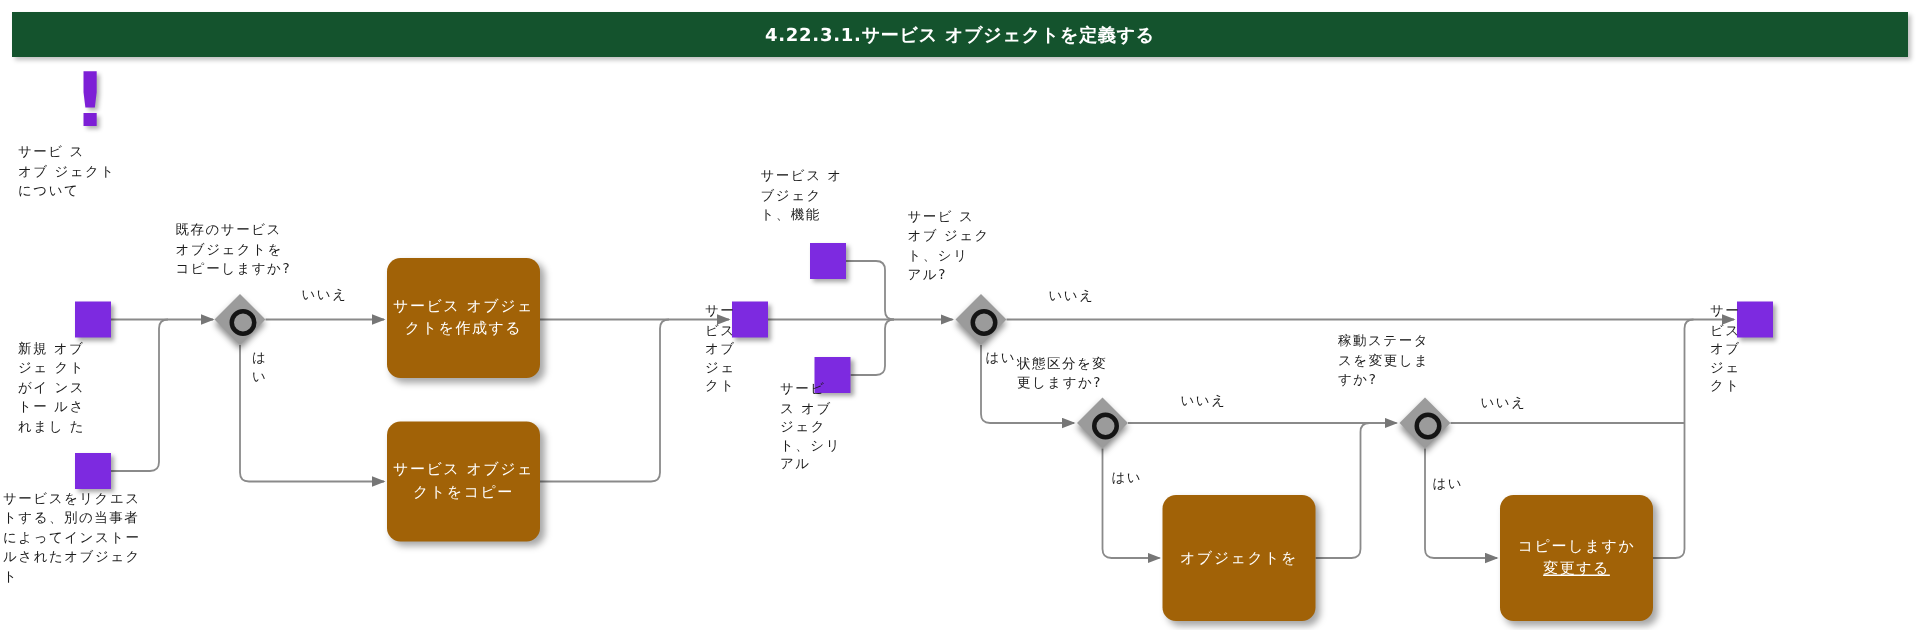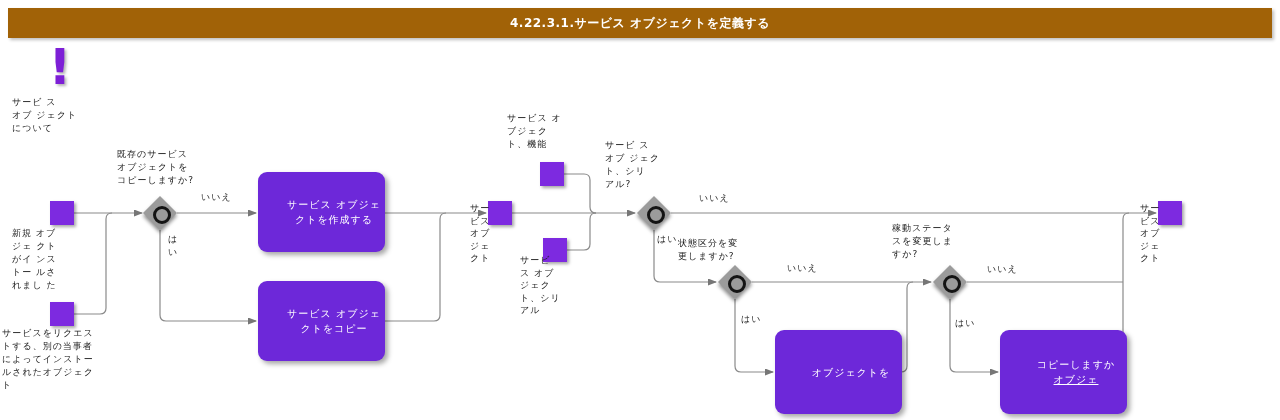--- a/index.html
+++ b/index.html
@@ -1,29 +1,29 @@
 <!DOCTYPE html>
 <html><head>
 <meta charset="utf-8">
 <style>
   html,body{margin:0;padding:0;background:#ffffff;}
   .canvas{position:relative;width:1280px;height:420px;background:#ffffff;overflow:hidden;
           font-family:"DejaVu Sans","Liberation Sans",sans-serif;}
   .wires{position:absolute;left:0;top:0;z-index:1;}
-  .hdr{position:absolute;left:8px;top:8px;width:1264px;height:30px;background:#a16207;color:#ffffff;
+  .hdr{position:absolute;left:8px;top:8px;width:1264px;height:30px;background:#14532d;color:#ffffff;
        display:flex;align-items:center;justify-content:center;font-size:12px;font-weight:bold;
        letter-spacing:.5px;box-shadow:2px 2px 3px rgba(0,0,0,.25);z-index:2;}
   .sq{position:absolute;width:24px;height:24px;background:#7D2AE0;
       box-shadow:2px 2px 3px rgba(0,0,0,.35);z-index:2;}
   .lbl{position:absolute;font-size:9px;line-height:13px;color:#1c1c1c;text-align:left;
        white-space:pre-line;letter-spacing:1px;z-index:3;}
-  .task{position:absolute;background:#6d28d9;border-radius:9px;color:#ffffff;display:flex;
+  .task{position:absolute;background:#a16207;border-radius:9px;color:#ffffff;display:flex;
         flex-direction:column;align-items:center;justify-content:center;text-align:center;
         font-size:10px;line-height:15px;letter-spacing:1px;white-space:pre-line;
-        box-shadow:3px 3px 5px rgba(0,0,0,.35);z-index:2;padding-left:25px;}
+        box-shadow:3px 3px 5px rgba(0,0,0,.35);z-index:2;}
   .task .u{text-decoration:underline;}
   .gw{position:absolute;width:34px;height:34px;z-index:2;}
   .gw .dia{position:absolute;left:5px;top:5px;width:24px;height:24px;transform:rotate(45deg);
            background:#9B9B9B;box-shadow:2px 2px 4px rgba(0,0,0,.45);}
   .gw .ring{position:absolute;left:50%;top:50%;width:12px;height:12px;margin:-7.5px 0 0 -7.5px;
             border:3px solid #141414;border-radius:50%;}
   .excl{position:absolute;left:38px;top:42px;width:44px;text-align:center;font-size:50px;
         line-height:1;font-weight:bold;color:#7D1FD6;text-shadow:2px 2px 3px rgba(0,0,0,.3);z-index:2;}
 </style>
 </head>
@@ -149,21 +149,21 @@
 スを変更しま
 すか?</div>
   <div class="lbl" style="left:987px;top:263px;width:40px;">いいえ</div>
   <div class="lbl" style="left:955px;top:317px;width:30px;">はい</div>
 
   <div class="task" style="left:775px;top:330px;width:102px;height:84px;">
     <span>オブジェクトを</span>
   </div>
   <div class="task" style="left:1000px;top:330px;width:102px;height:84px;">
     <span>コピーしますか</span>
-    <span class="u">オブジェ</span>
+    <span class="u">変更する</span>
   </div>
 
   <div class="sq" style="left:1158px;top:201px;"></div>
   <div class="lbl" style="left:1140px;top:202px;width:60px;line-height:12.5px;">サー
 ビス
 オブ
 ジェ
 クト</div>
 
 </div>

